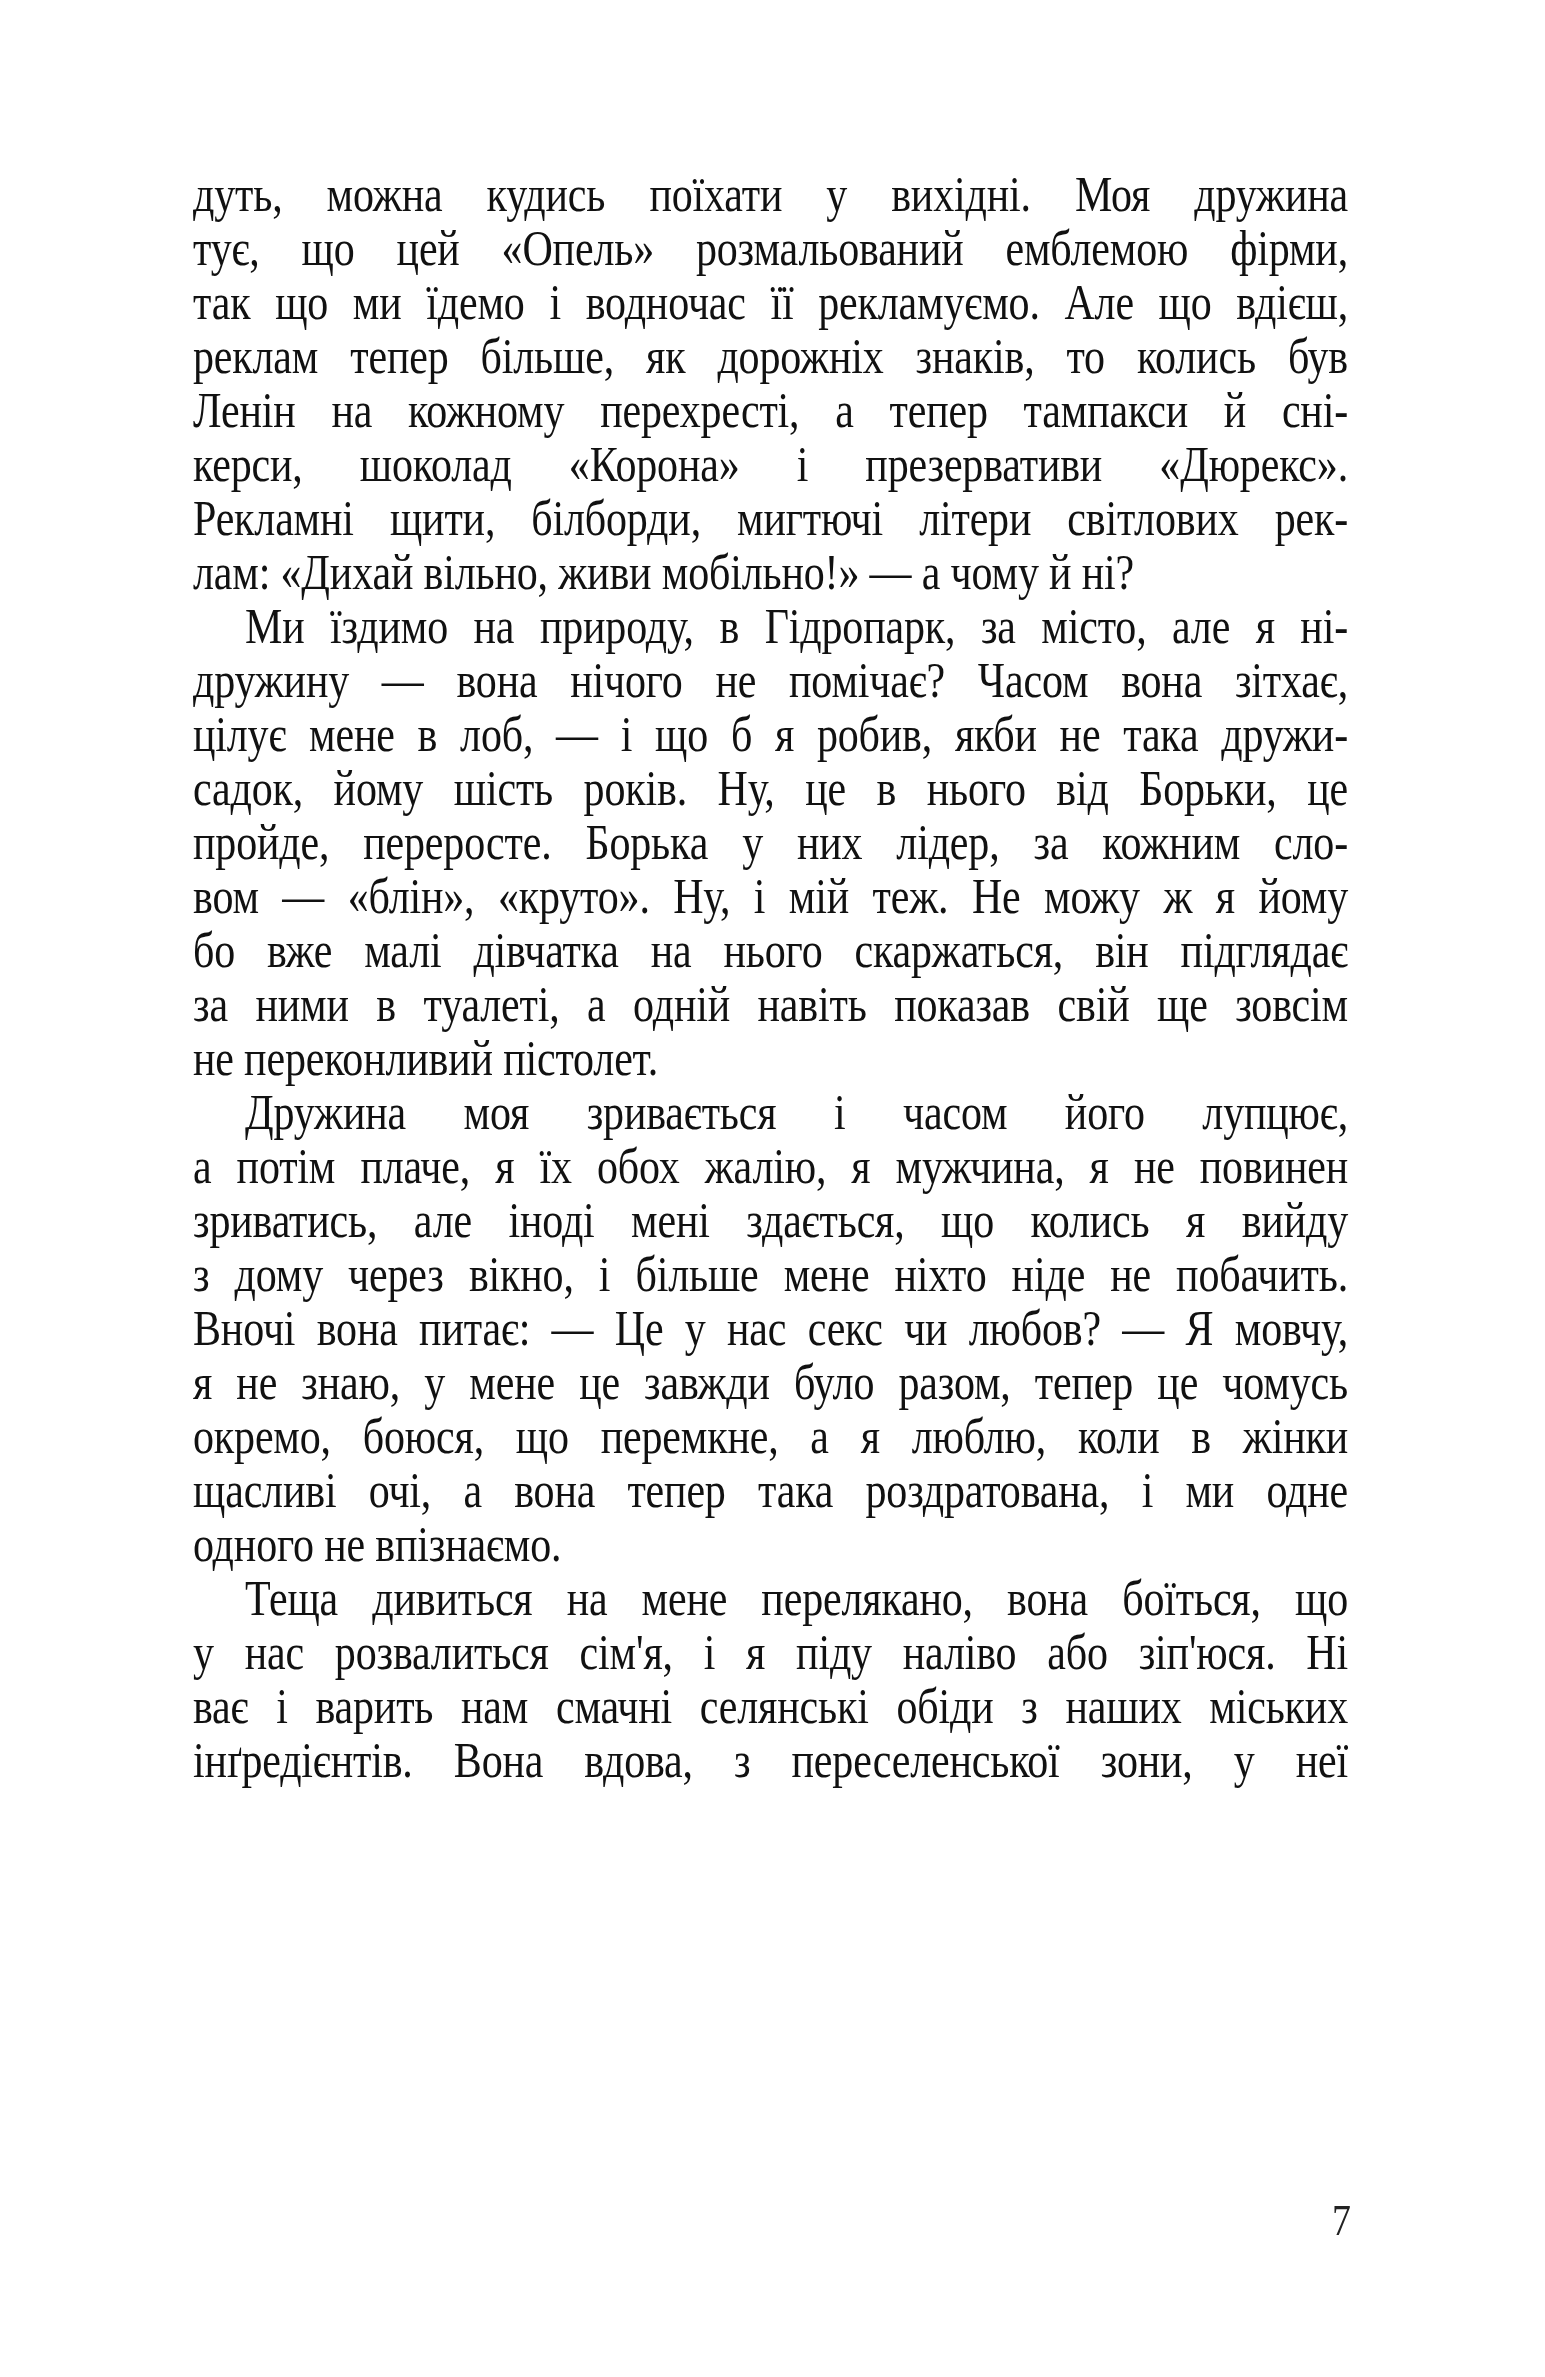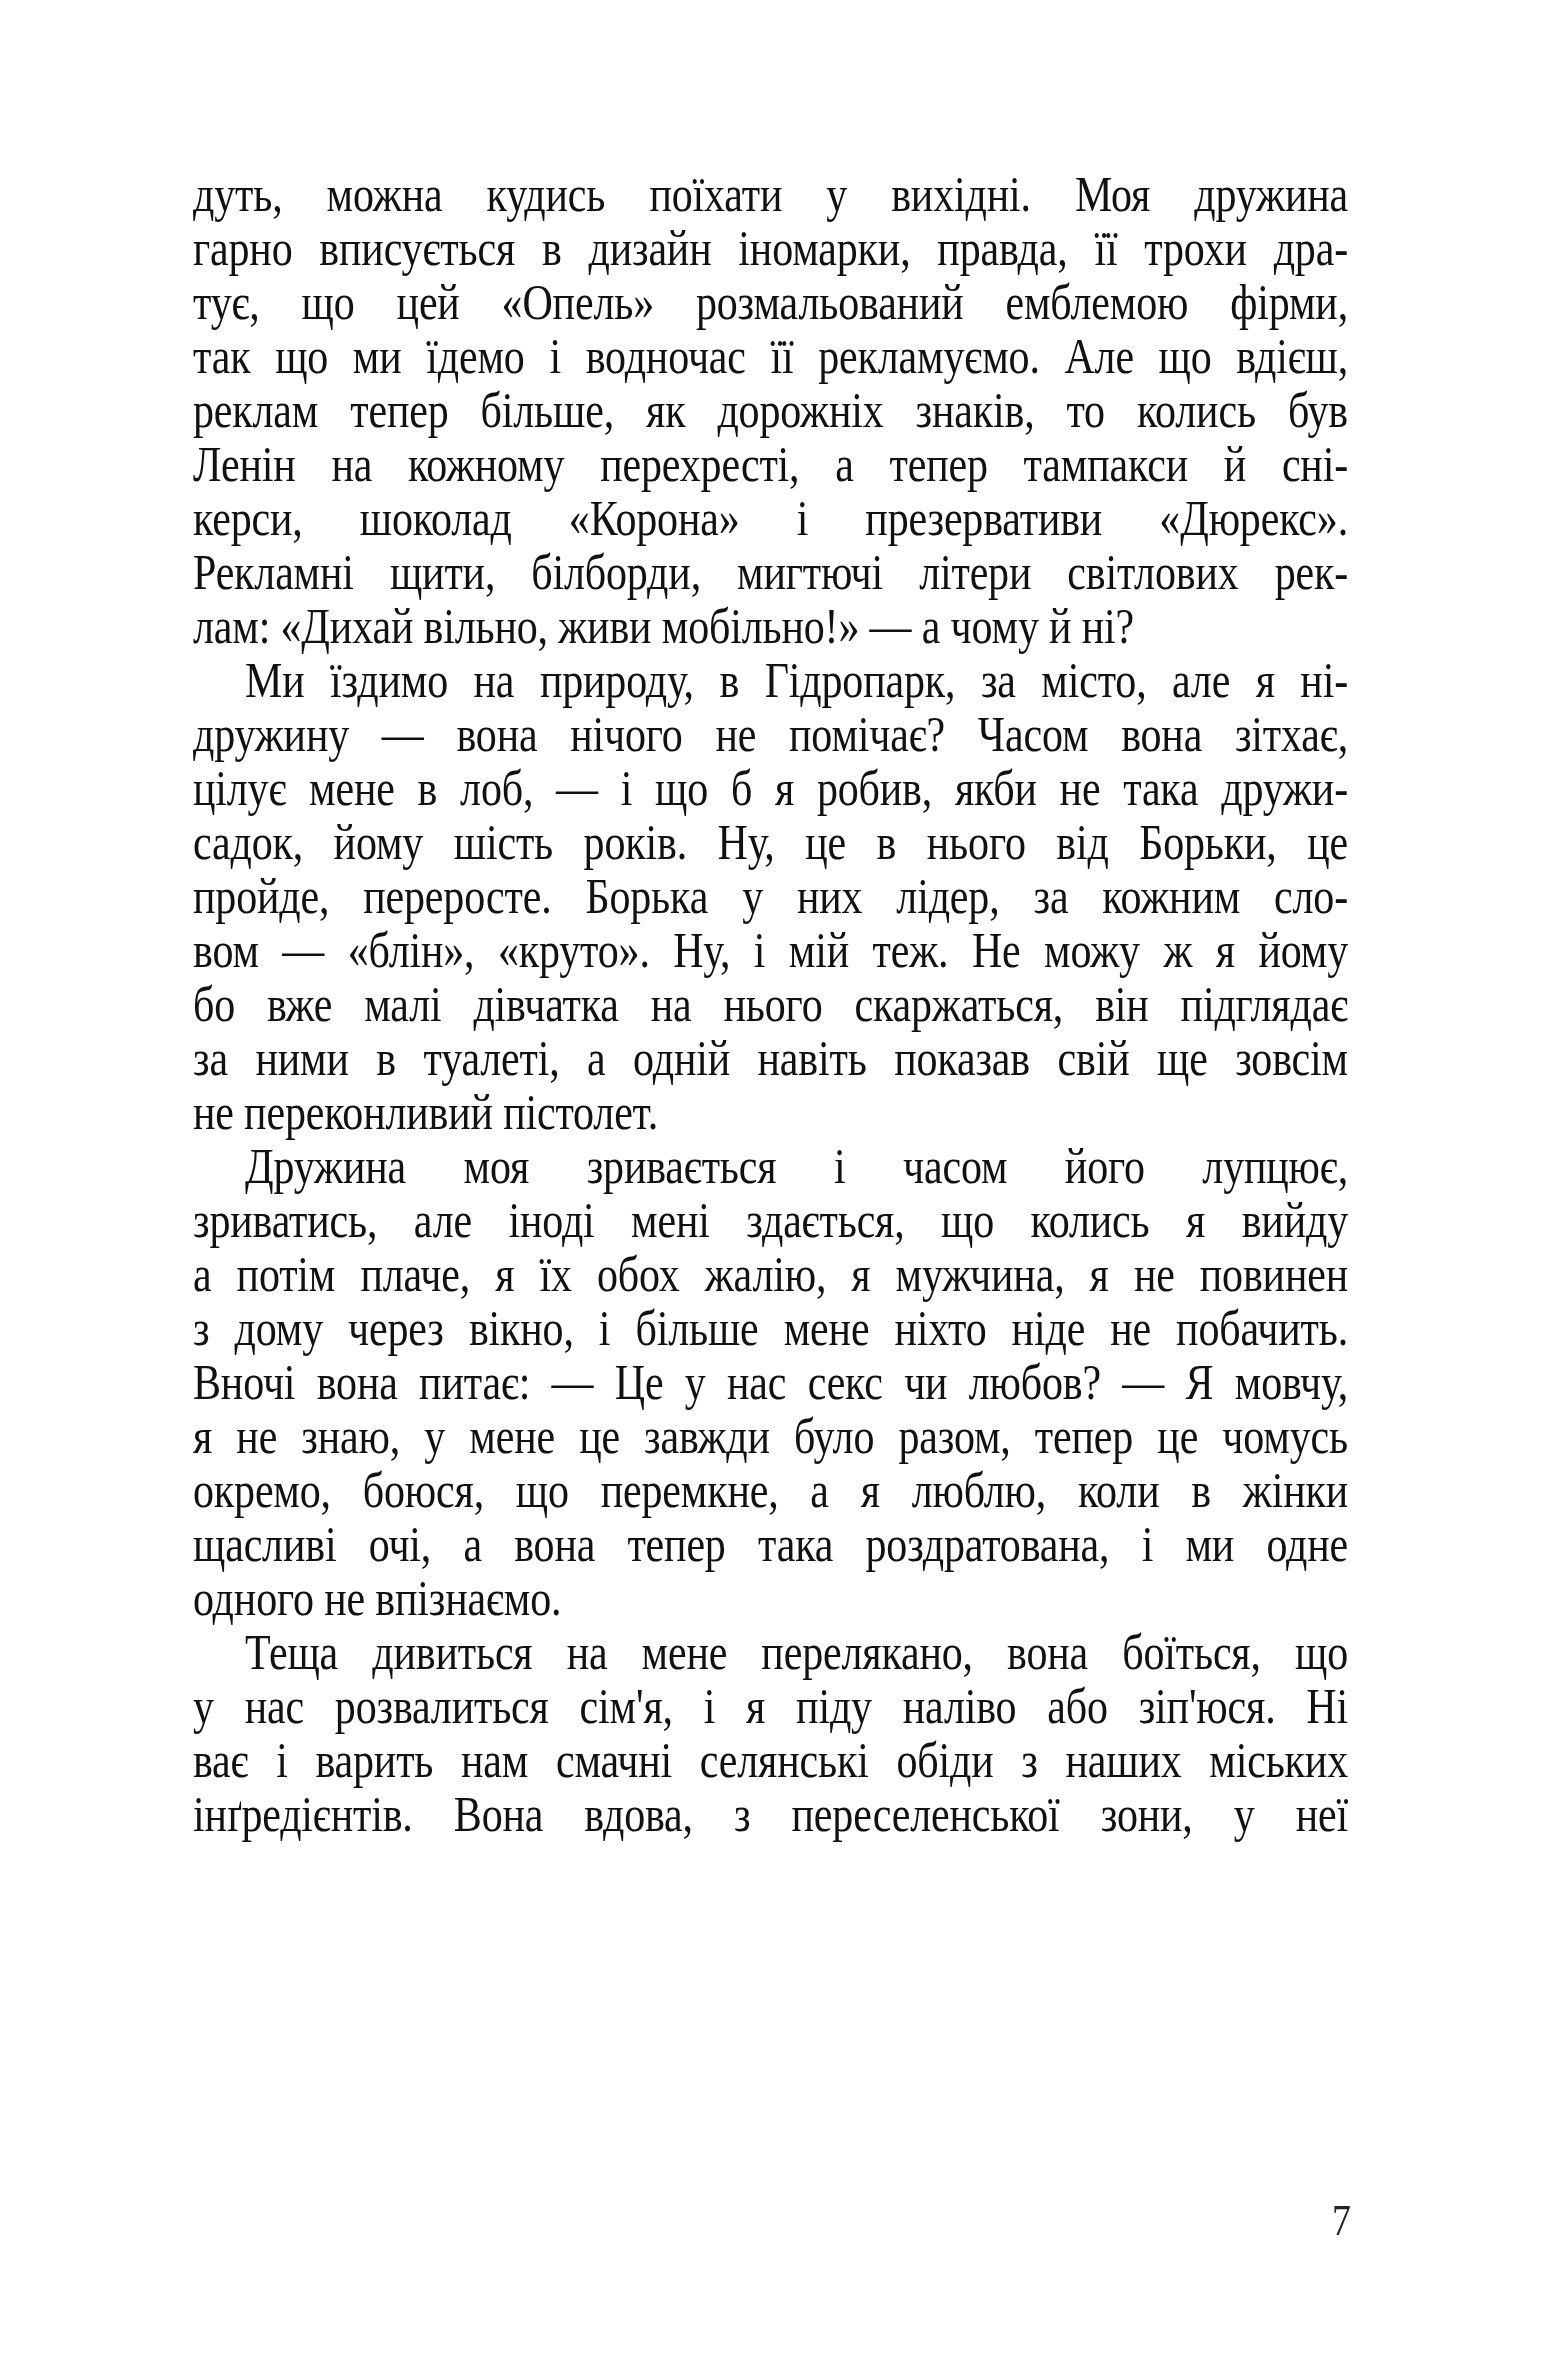--- a/index.html
+++ b/index.html
@@ -69,23 +69,20 @@
 <body>
 
 <div class="page">
   <div class="text-block">
 
     <div class="paragraph">
       <div class="line">
           <span class="line-inner">дуть, можна кудись поїхати у вихідні. Моя дружина</span>
         </div>
       <div class="line">
-          <span class="line-inner">гарно вписується в дизайн іномарки, правда, її трохи дра-</span>
-        </div>
-      <div class="line">
           <span class="line-inner">тує, що цей «Опель» розмальований емблемою фірми,</span>
         </div>
       <div class="line">
           <span class="line-inner">так що ми їдемо і водночас її рекламуємо. Але що вдієш,</span>
         </div>
       <div class="line">
           <span class="line-inner">реклам тепер більше, як дорожніх знаків, то колись був</span>
         </div>
       <div class="line">
           <span class="line-inner">Ленін на кожному перехресті, а тепер тампакси й снi-</span>
@@ -129,24 +126,24 @@
       <div class="line last">
           <span class="line-inner">не переконливий пістолет.</span>
         </div>
     </div>
 
     <div class="paragraph">
       <div class="line indent">
           <span class="line-inner">Дружина моя зривається і часом його лупцює,</span>
         </div>
       <div class="line">
-          <span class="line-inner">зриватись, але іноді мені здається, що колись я вийду</span>
+          <span class="line-inner">а потім плаче, я їх обох жалію, я мужчина, я не повинен</span>
         </div>
       <div class="line">
-          <span class="line-inner">а потім плаче, я їх обох жалію, я мужчина, я не повинен</span>
+          <span class="line-inner">зриватись, але іноді мені здається, що колись я вийду</span>
         </div>
       <div class="line">
           <span class="line-inner">з дому через вікно, і більше мене ніхто ніде не побачить.</span>
         </div>
       <div class="line">
           <span class="line-inner">Вночі вона питає: — Це у нас секс чи любов? — Я мовчу,</span>
         </div>
       <div class="line">
           <span class="line-inner">я не знаю, у мене це завжди було разом, тепер це чомусь</span>
         </div>

